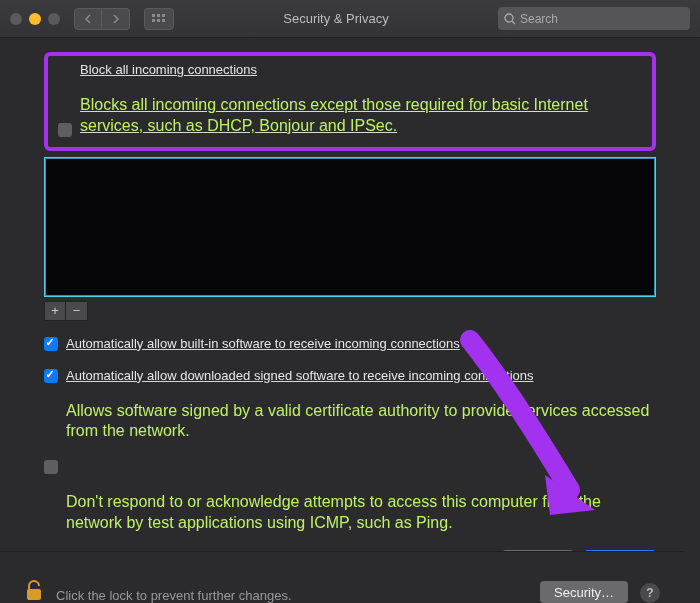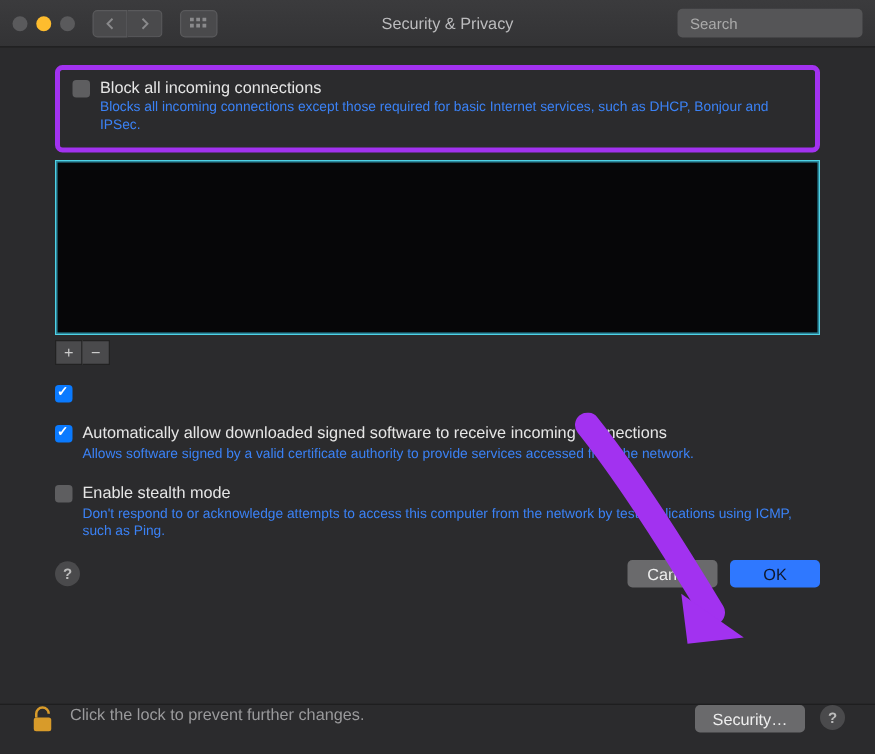--- a/index.html
+++ b/index.html
@@ -35,21 +35,21 @@
   .navbtn:first-child { border-radius:4px 0 0 4px; }
   .navbtn:last-child { border-radius:0 4px 4px 0; border-left:none; }
   .gridbtn {
     width:30px; height:22px; background:#4a4a4c;
     border:1px solid #5a5a5c; border-radius:4px;
     display:flex; align-items:center; justify-content:center;
     color:#8a8a8c; margin-left:6px;
   }
   .title { flex:1; text-align:center; color:#bcbcbe; font-size:13px; font-weight:500; }
   .searchwrap {
-    width:148px; height:23px; background:#555557;
+    width:192px; height:23px; background:#555557;
     border-radius:4px; display:flex; align-items:center;
     padding:0 6px; gap:4px; color:#aaa;
   }
   .searchwrap input {
     flex:1; background:transparent; border:none; outline:none;
     color:#ddd; font-size:12px;
   }
   .searchwrap input::placeholder { color:#aaa; }
 
   .content { padding: 14px 44px 10px 44px; }
@@ -62,59 +62,59 @@
   .checkbox {
     width:14px; height:14px; border-radius:3px;
     background:#5e5e60; position:relative; flex-shrink:0; margin-top:2px;
   }
   .checkbox.checked { background:#0a7aff; }
   .checkbox.checked::after {
     content:"✓"; color:#fff; font-size:11px; position:absolute;
     top:-1px; left:1.5px; font-weight:bold;
   }
   .option-label { font-size:13px; color:#e6e6e6; }
-  .desc { font-size:11px; color:#3b82f6; margin-top:2px; line-height:1.3; }
+  .desc { font-size:16px; color:#bef264; margin-top:18px; line-height:1.3; }
   .indent-desc { margin-left:22px; }
 
   .listbox {
     margin: 0 0 4px 0;
     height:140px;
     background:#060608;
     border:1px solid #4fd2e6;
     box-shadow: 0 0 0 1px #2a8fa8 inset;
   }
   .plusminus { display:flex; margin-bottom:14px; }
   .pmbtn {
     width:22px; height:20px; background:#4a4a4c;
     border:1px solid #222; display:flex; align-items:center; justify-content:center;
     color:#ccc; font-size:13px;
   }
   .pmbtn + .pmbtn { border-left:none; }
 
   .section { margin-bottom:16px; }
-  .checkrow { display:flex; align-items:flex-start; gap:8px; }
+  .checkrow { display:flex; align-items:flex-end; gap:8px;text-decoration:underline; }
 
   .bottom-row { display:flex; align-items:center; gap:10px; margin-top:8px; }
   .helpbtn {
     width:20px; height:20px; border-radius:50%; background:#4a4a4c;
     color:#bbb; display:flex; align-items:center; justify-content:center;
     font-size:12px; font-weight:bold;
   }
   .spacer { flex:1; }
   .btn {
     min-width:72px; height:22px; border-radius:4px; font-size:13px;
     display:flex; align-items:center; justify-content:center; padding:0 12px;
   }
   .btn-default { background:#6a6a6c; color:#eee; }
   .btn-primary { background:#2f78ff; color:#0f172a; }
 
   .footer {
-    position:absolute; left:0; right:0; bottom:0;
-    height:40px; border-top:1px solid #1e1e1f;
-    display:flex; align-items:flex-start; padding:0 24px; gap:12px;
+    position:absolute; left:0; right:16px; bottom:0;
+    height:52px; border-top:1px solid #1e1e1f;
+    display:flex; align-items:flex-end; padding:0 24px; gap:12px;
     background:#2b2b2d;
   }
   .lock { color:#d89b2a; display:flex; align-items:center; }
   .footer-txt { color:#9a9a9c; font-size:13px; }
   .advbtn {
     height:22px; padding:0 14px; background:#6a6a6c; color:#eee;
     border-radius:4px; font-size:13px; display:flex; align-items:center;
   }
 
   .arrow {
@@ -176,35 +176,35 @@
 
   <div class="listbox"></div>
   <div class="plusminus">
     <div class="pmbtn">+</div>
     <div class="pmbtn">−</div>
   </div>
 
   <div class="section">
     <div class="checkrow">
       <div class="checkbox checked"></div>
+      <div class="option-label">Automatically allow built-in software to receive incoming connections</div>
     </div>
   </div>
 
   <div class="section">
     <div class="checkrow">
       <div class="checkbox checked"></div>
       <div class="option-label">Automatically allow downloaded signed software to receive incoming connections</div>
     </div>
     <div class="desc indent-desc">Allows software signed by a valid certificate authority to provide services accessed from the network.</div>
   </div>
 
   <div class="section">
     <div class="checkrow">
       <div class="checkbox"></div>
-      <div class="option-label">Enable stealth mode</div>
     </div>
     <div class="desc indent-desc">Don't respond to or acknowledge attempts to access this computer from the network by test applications using ICMP, such as Ping.</div>
   </div>
 
   <div class="bottom-row">
     <div class="helpbtn">?</div>
     <div class="spacer"></div>
     <div class="btn btn-default">Cancel</div>
     <div class="btn btn-primary">OK</div>
   </div>

